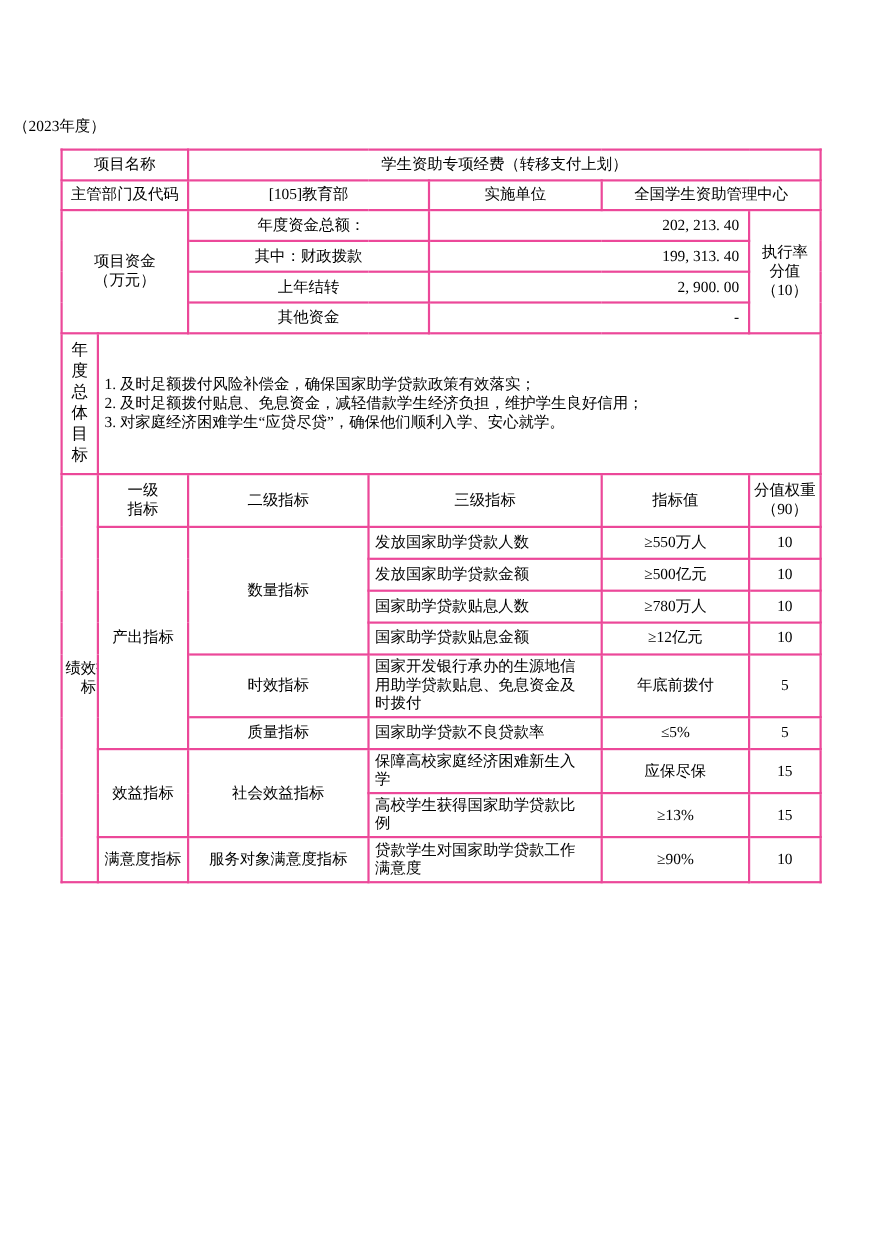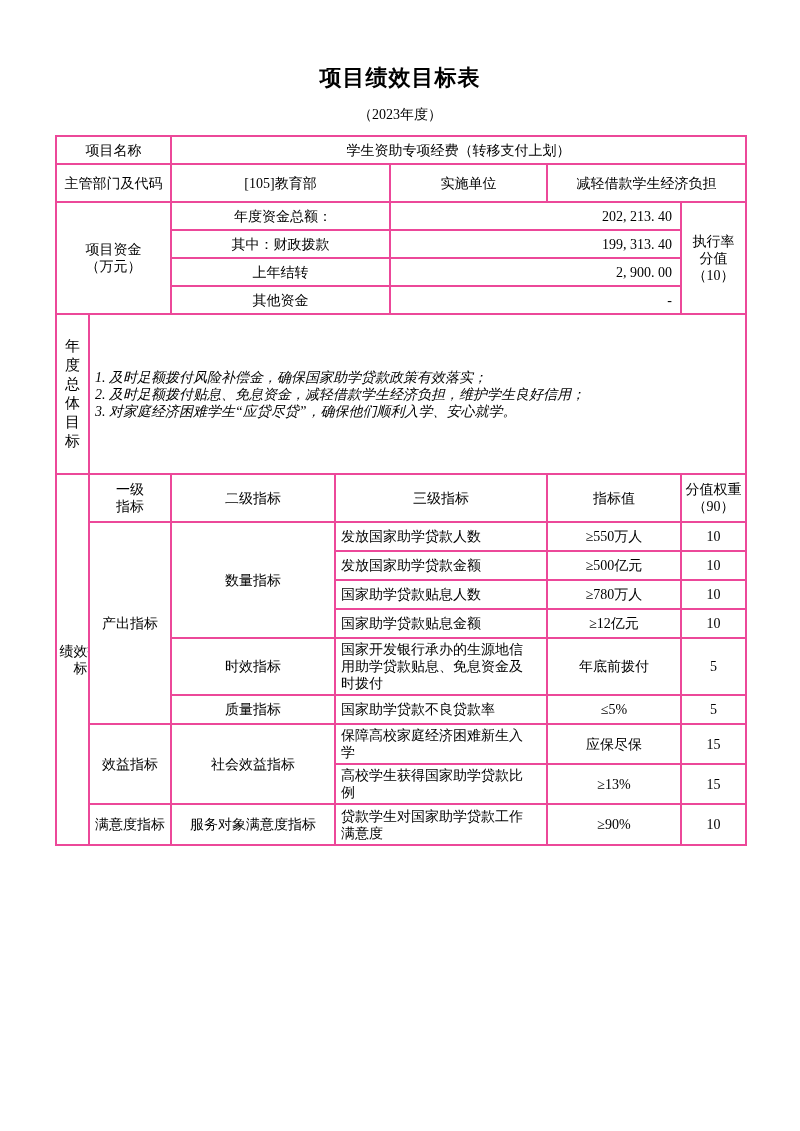--- a/index.html
+++ b/index.html
@@ -12,21 +12,21 @@
   }
   .page { position: relative; width: 800px; height: 1131px; background: #fff; overflow: hidden; }
 
   .doc-title {
     position: absolute; top: 63px; left: 0; width: 100%;
     text-align: center; font-size: 22px; font-weight: bold;
     letter-spacing: 1px;
   }
   .doc-subtitle {
     position: absolute; top: 106px; left: 0; width: 100%;
-    text-align: center; font-size: 14px;
+    text-align: left; font-size: 14px; padding-left: 12px;
   }
 
   table.main-table {
     position: absolute; top: 135px; left: 55px;
     width: 690px; border-collapse: collapse; table-layout: fixed;
   }
   td {
     border: 2px solid #ec4899;
     font-size: 14px; line-height: 17px;
     text-align: center; vertical-align: middle;
@@ -34,21 +34,21 @@
     overflow: hidden;
   }
   td .blk { display: block; }
 
   .al { text-align: center; padding-left: 8px; border-radius: 14px; }
   .ar { text-align: right; padding-right: 8px; }
   .cl { text-align: left; padding: 2px 14px 2px 5px; }
   .pad0 { padding: 0; }
 
   .goals-cell { text-align: left; padding-left: 5px; }
-  .goals-cell div { line-height: 17px; font-style: italic; }
+  .goals-cell div { line-height: 17px; }
 
   .vstack {
     width: 16px; margin: 0 auto;
     word-break: break-all; line-height: 19px;
     text-align: center; font-size: 15px;
   }
   .vstack2 {
     width: 47px; margin: 0 auto;
     word-break: break-all; line-height: 17px;
     text-align: center;
@@ -58,45 +58,44 @@
     position: absolute; top: 1092px; left: 0; width: 100%;
     text-align: center; font-size: 13px;
     font-family: "Liberation Sans", sans-serif;
   }
 </style>
 </head>
 <body>
 
 <div class="page">
 
-  <div class="doc-title">项目绩效目标表</div>
   <div class="doc-subtitle">（2023年度）</div>
 
   <table class="main-table">
     <colgroup>
       <col style="width:33px">
         <col style="width:82px">
         <col style="width:164px">
       <col style="width:55px">
         <col style="width:157px">
         <col style="width:134px">
       <col style="width:65px">
     </colgroup>
     <tbody>
 
       <tr style="height:28px">
         <td colspan="2">项目名称</td>
         <td colspan="5">学生资助专项经费（转移支付上划）</td>
       </tr>
 
-      <tr style="height:38px">
+      <tr style="height:27px">
         <td colspan="2">主管部门及代码</td>
         <td colspan="2">[105]教育部</td>
         <td>实施单位</td>
-        <td colspan="2">减轻借款学生经济负担</td>
+        <td colspan="2">全国学生资助管理中心</td>
       </tr>
 
       <tr style="height:28px">
         <td colspan="2" rowspan="4">
           <span class="blk">项目资金</span>
           <span class="blk">（万元）</span>
         </td>
         <td colspan="2" class="al">年度资金总额：</td>
         <td colspan="2" class="ar">202, 213. 40</td>
         <td rowspan="4">
@@ -111,21 +110,21 @@
       </tr>
       <tr style="height:28px">
         <td colspan="2">上年结转</td>
         <td colspan="2" class="ar">2, 900. 00</td>
       </tr>
       <tr style="height:28px">
         <td colspan="2">其他资金</td>
         <td colspan="2" class="ar">-</td>
       </tr>
 
-      <tr style="height:160px">
+      <tr style="height:128px">
         <td class="pad0">
           <div class="vstack">年度总体目标</div>
         </td>
         <td colspan="6" class="goals-cell">
           <div>1. 及时足额拨付风险补偿金，确保国家助学贷款政策有效落实；</div>
           <div>2. 及时足额拨付贴息、免息资金，减轻借款学生经济负担，维护学生良好信用；</div>
           <div>3. 对家庭经济困难学生“应贷尽贷”，确保他们顺利入学、安心就学。</div>
         </td>
       </tr>
 

